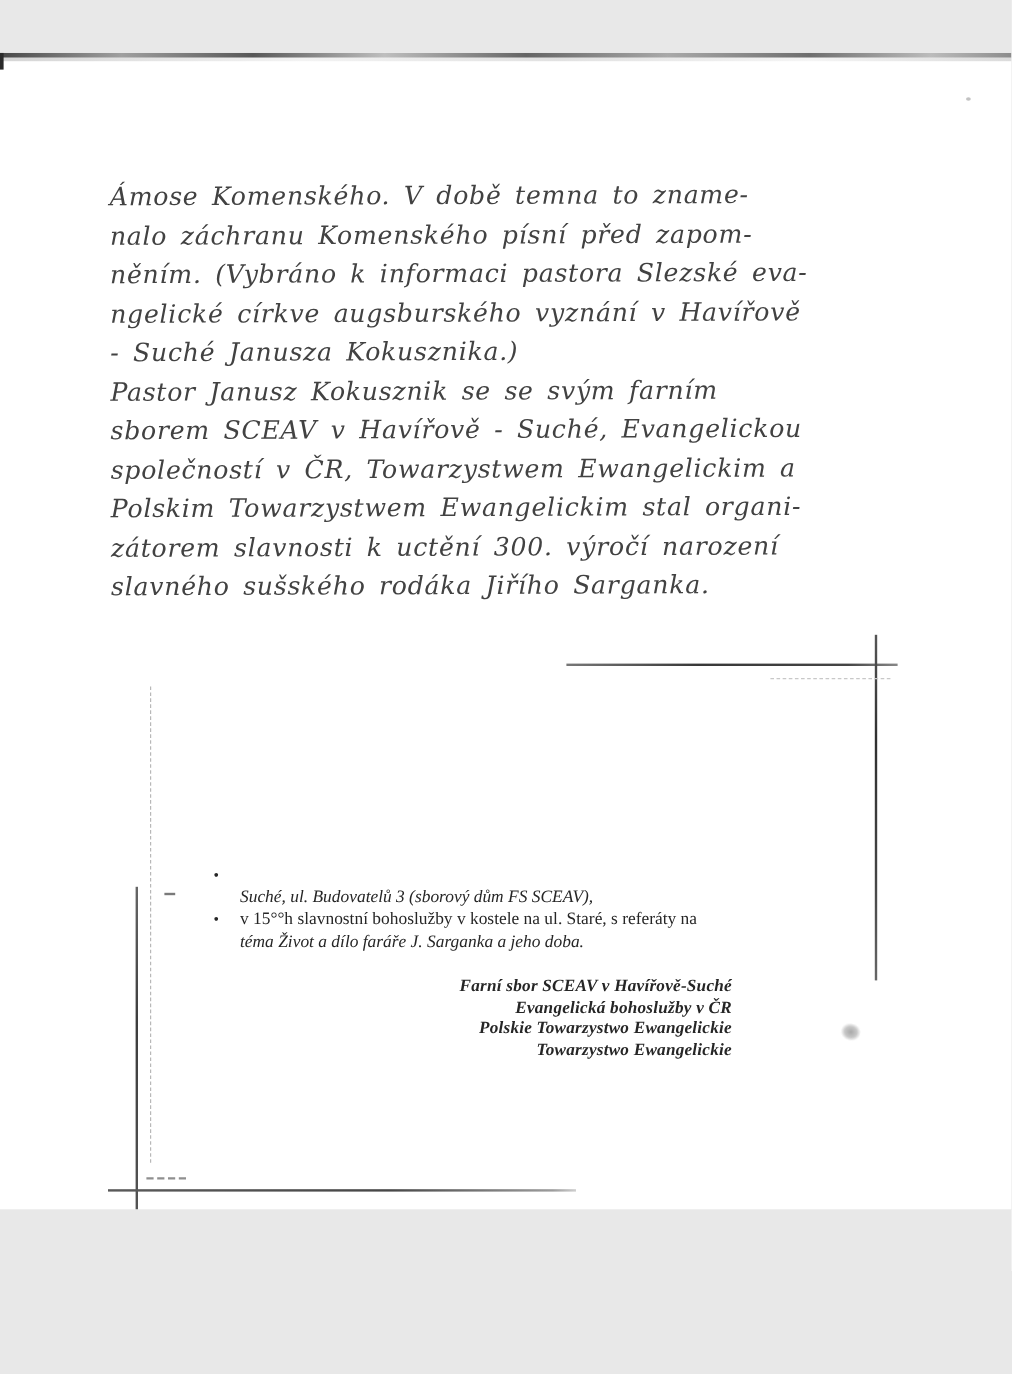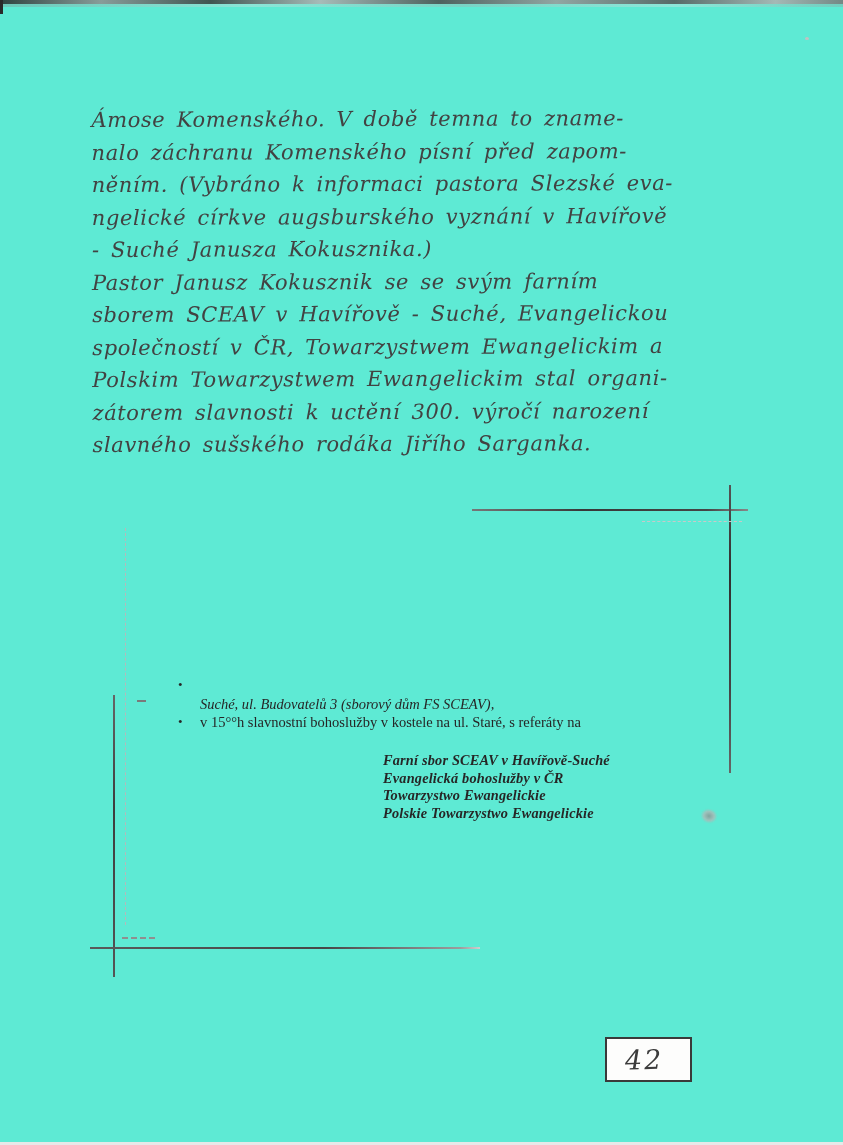--- a/index.html
+++ b/index.html
@@ -1,21 +1,22 @@
 <!DOCTYPE html>
 <html><head>
 <meta charset="utf-8">
 <style>
   html,body{margin:0;padding:0;background:#e8e8e8;}
   #page{
     position:relative;
-    width:843px;height:1142px;
-    background:#5eead4;
+    width:843px;height:964px;
+    background:#ffffff;
     overflow:hidden;
     font-family:"Liberation Serif", serif;
+    margin-top:44px;
   }
   
   .scan-top{
     position:absolute;left:0;top:0;width:843px;height:4px;
     background:linear-gradient(90deg,#262626 0%,#8f8f8f 12%,#3a3a3a 25%,#b3b3b3 38%,#4a4a4a 52%,#9a9a9a 66%,#555 80%,#b0b0b0 92%,#777 100%);
     opacity:.85;
   }
   .scan-top2{
     position:absolute;left:0;top:4px;width:843px;height:3px;
     background:linear-gradient(90deg,#888,#ddd 30%,#aaa 55%,#e2e2e2 80%,#999);
@@ -61,24 +62,24 @@
   .bullets{
     position:absolute;left:178px;top:676px;width:462px;
     font-size:14.5px;line-height:18.6px;color:#262626;
   }
   .b-row{display:flex;}
   .b-row .dot{width:22px;flex:0 0 22px;font-size:13px;}
   .b-cont{padding-left:22px;font-style:italic;}
   .wide{word-spacing:2.5px;}
   
   .sigs{
-    position:absolute;left:383px;top:752px;
+    position:absolute;left:383px;top:770px;
     font-size:14.3px;line-height:17.6px;
     font-weight:bold;font-style:italic;
-    color:#262626;letter-spacing:.2px;
+    color:#262626;letter-spacing:.2px;text-align:right;
   }
   
   .pnum-box{
     position:absolute;left:605px;top:1037px;width:83px;height:41px;
     border:2px solid #3a3a3a;
     display:flex;align-items:center;justify-content:center;
     background:#fdfdfc;
   }
   .pnum{
     font-family:"DejaVu Serif", serif;
@@ -125,26 +126,27 @@
 
   <div class="bullets">
     <div class="b-row">
       <span class="dot">•</span>
     </div>
     <div class="b-cont">Suché, ul. Budovatelů 3 (sborový dům FS SCEAV),</div>
     <div class="b-row">
       <span class="dot">•</span>
       <span>v 15°°h slavnostní bohoslužby v kostele na ul. Staré, s referáty na</span>
     </div>
+    <div class="b-cont">téma Život a dílo faráře J. Sarganka a jeho doba.</div>
   </div>
 
   <div class="sigs">
     <div>Farní sbor SCEAV v Havířově-Suché</div>
     <div>Evangelická bohoslužby v ČR</div>
+    <div>Polskie Towarzystwo Ewangelickie</div>
     <div>Towarzystwo Ewangelickie</div>
-    <div>Polskie Towarzystwo Ewangelickie</div>
   </div>
 
   <div class="pnum-box">
     <span class="pnum">42</span>
   </div>
 
 </div>
 
 </body></html>

